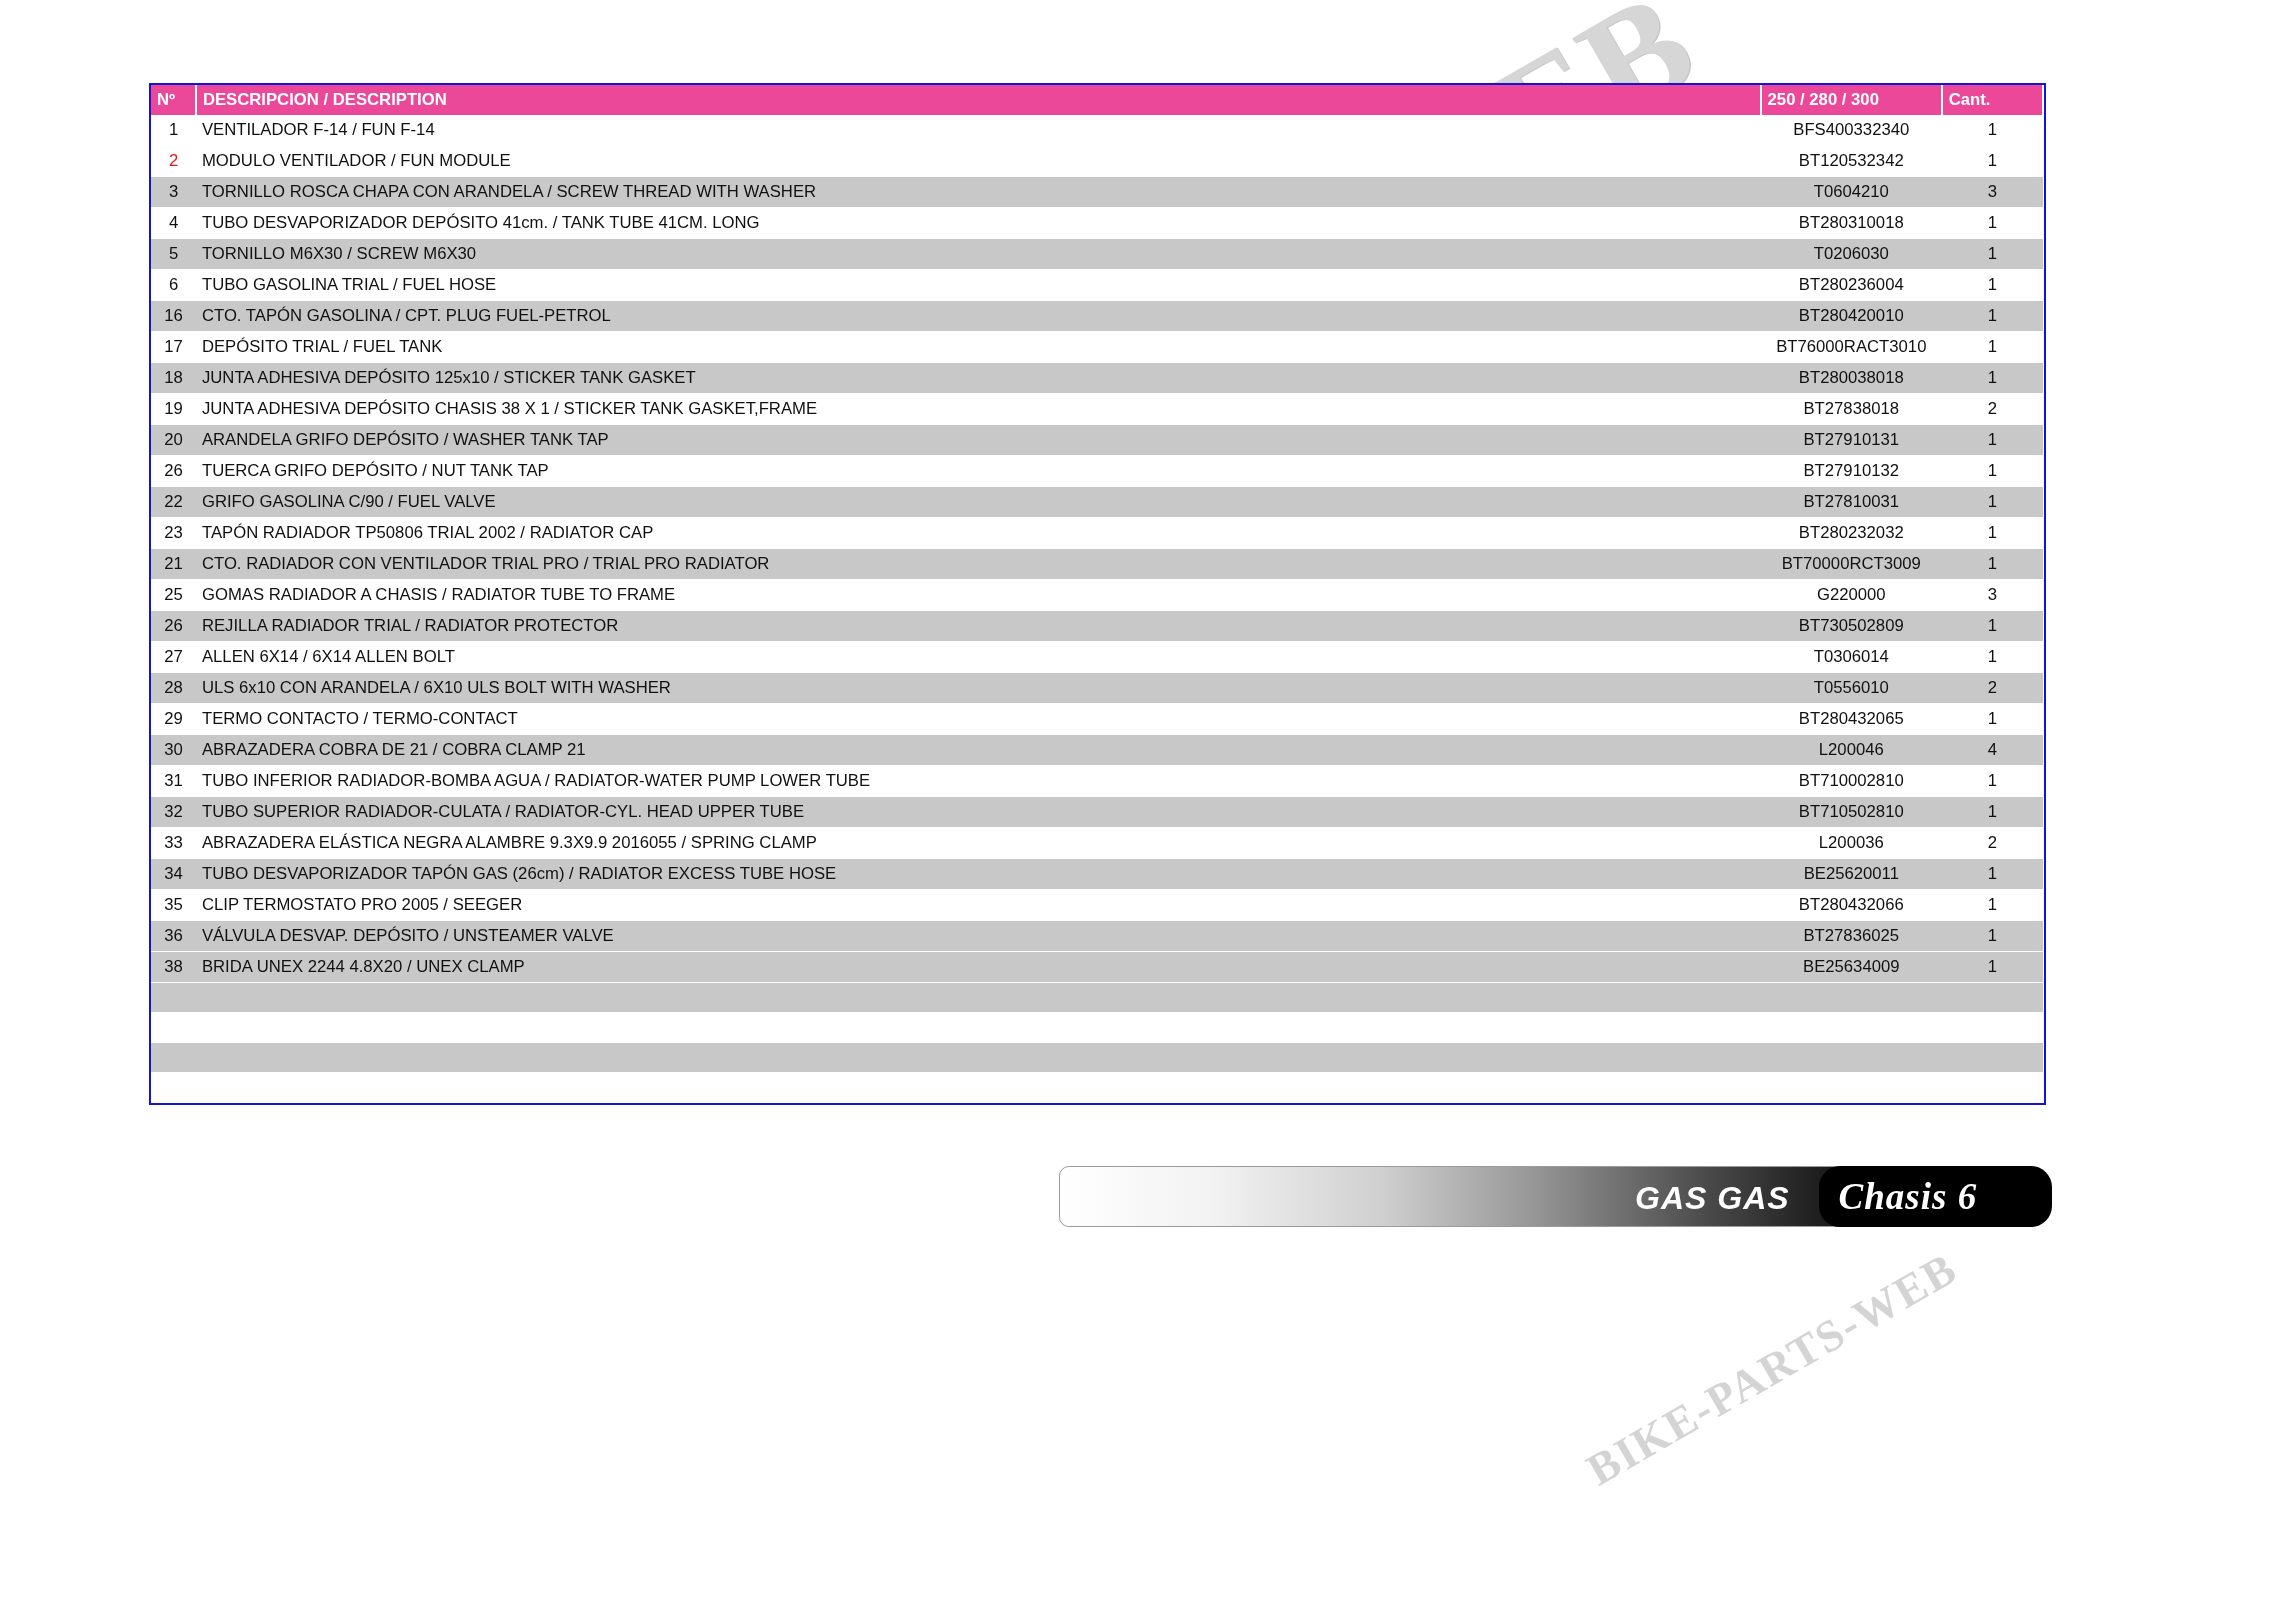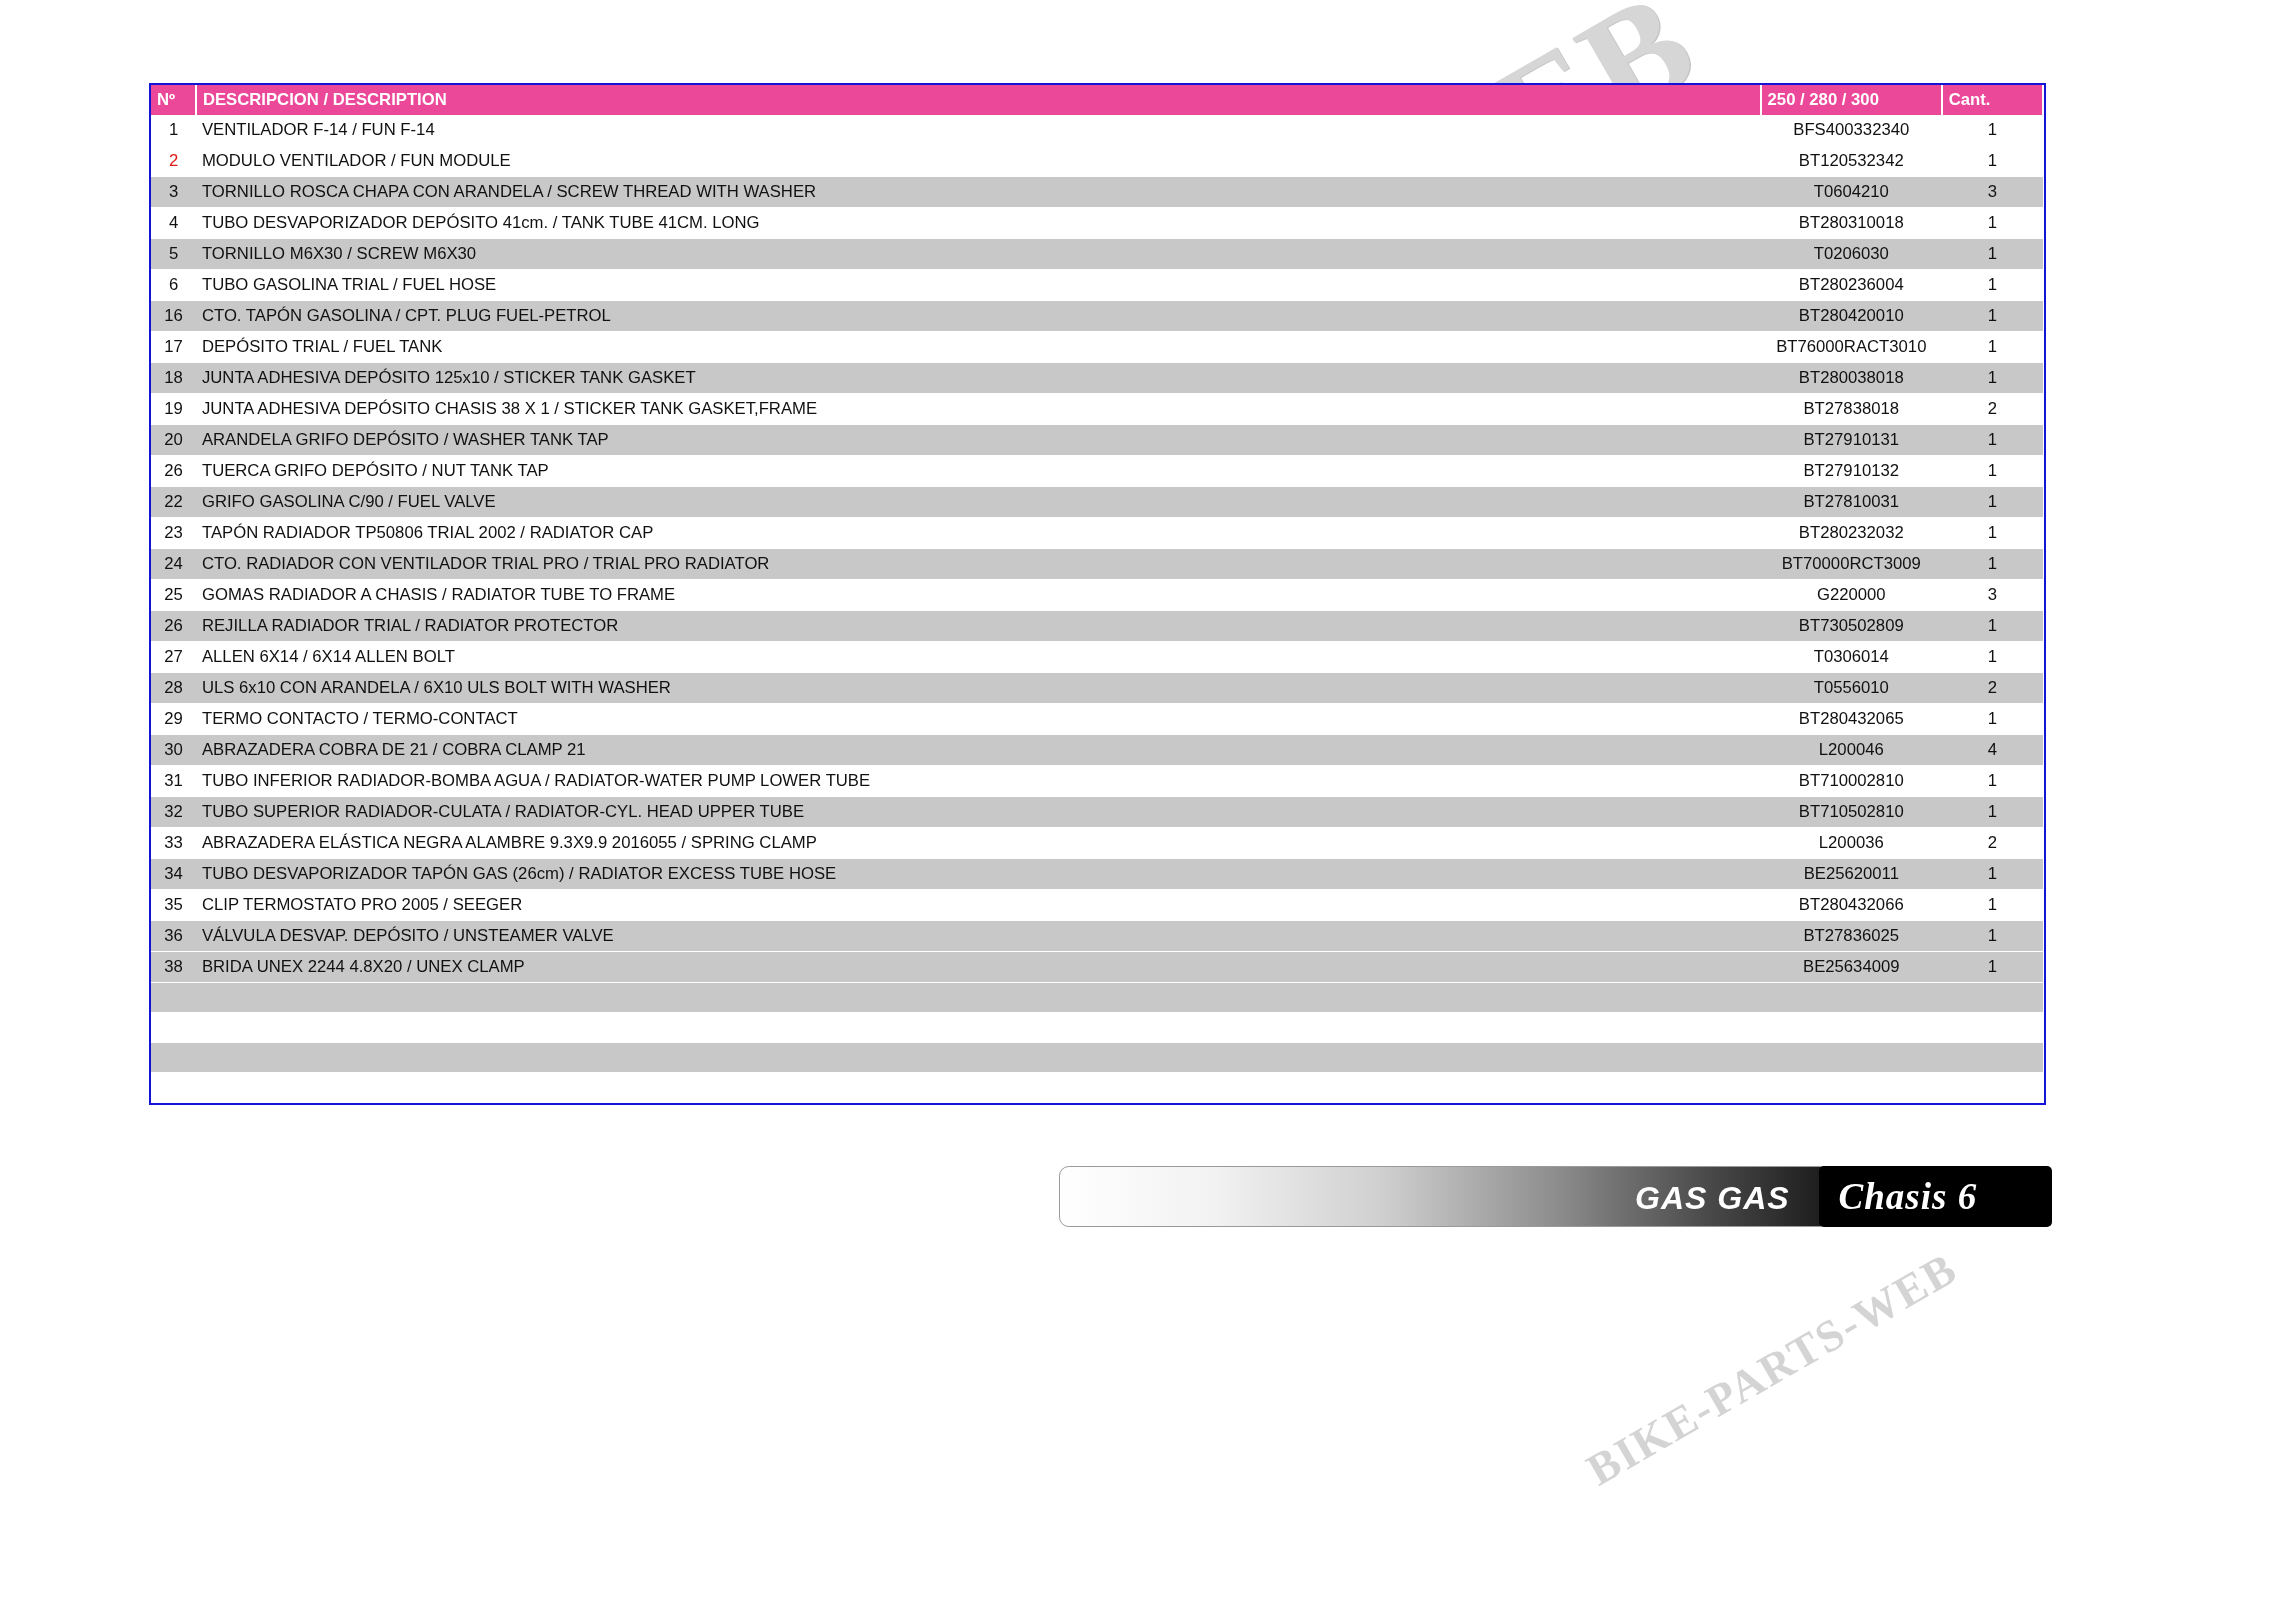--- a/index.html
+++ b/index.html
@@ -136,21 +136,21 @@
     letter-spacing: 1px;
     font-family: "Liberation Sans", sans-serif;
   }
   .banner-tab {
     position: absolute;
     left: 760px;
     top: 0;
     width: 233px;
     height: 61px;
     background: #000000;
-    border-radius: 5px;
+    border-radius: 21px;
   }
   .banner-tab span {
     position: absolute;
     left: 19.6px;
     top: 8.8px;
     font-size: 37px;
     font-weight: bold;
     font-style: italic;
     color: #ffffff;
     font-family: "Liberation Serif", serif;
@@ -259,21 +259,21 @@
           <td class="t-ref">BT27810031</td>
           <td class="t-cant">1</td>
         </tr>
         <tr class="plain">
           <td class="t-num">23</td>
           <td class="t-desc">TAPÓN RADIADOR TP50806 TRIAL 2002 / RADIATOR CAP</td>
           <td class="t-ref">BT280232032</td>
           <td class="t-cant">1</td>
         </tr>
         <tr class="alt">
-          <td class="t-num">24</td>
+          <td class="t-num">21</td>
           <td class="t-desc">CTO. RADIADOR CON VENTILADOR TRIAL PRO / TRIAL PRO RADIATOR</td>
           <td class="t-ref">BT70000RCT3009</td>
           <td class="t-cant">1</td>
         </tr>
         <tr class="plain">
           <td class="t-num">25</td>
           <td class="t-desc">GOMAS RADIADOR A CHASIS / RADIATOR TUBE TO FRAME</td>
           <td class="t-ref">G220000</td>
           <td class="t-cant">3</td>
         </tr>

